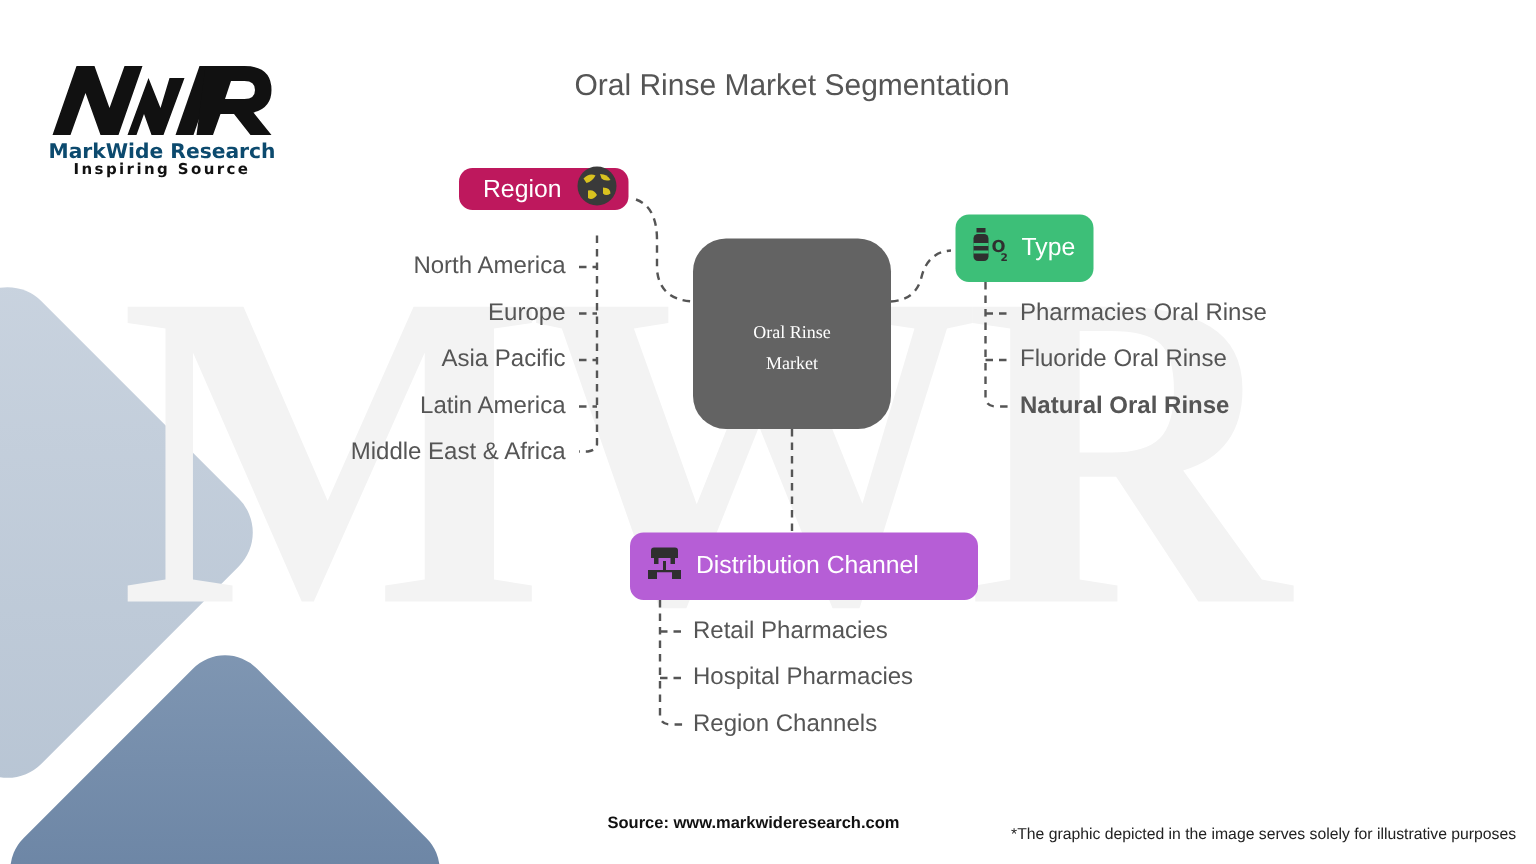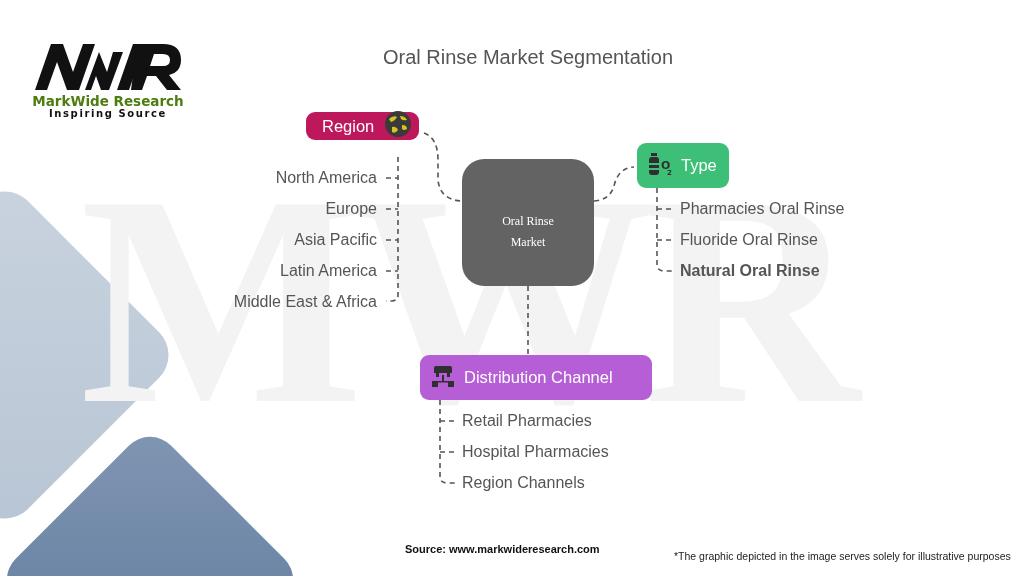--- a/index.html
+++ b/index.html
@@ -21,21 +21,21 @@
   }
   .watermark {
     position: absolute; left: 80px; top: 150px;
     font-family: Liberation Serif, serif; font-weight: bold;
     font-size: 300px; color: #f3f3f3; letter-spacing: -10px; line-height: 1;
   }
 
   
   .logo { position: absolute; left: 28px; top: 40px; width: 160px; text-align: center; }
   .logo-mark { display: block; margin: 0 auto; }
-  .logo-name { font-family: "DejaVu Sans", sans-serif; font-weight: bold; font-size: 13.5px; color: #4d7c0f; margin-top: 1px; }
+  .logo-name { font-family: "DejaVu Sans", sans-serif; font-weight: bold; font-size: 13.5px; color: #0c4a6e; margin-top: 1px; }
   .logo-tag { font-family: "DejaVu Sans", sans-serif; font-weight: bold; font-size: 10px; letter-spacing: 1.6px; color: #111; margin-top: -1px; }
 
   .title { position: absolute; left: 0; width: 1056px; top: 46px; text-align: center;
     font-size: 20px; color: #555555; }
 
   
   .center-node {
     position: absolute; left: 462px; top: 159px; width: 132px; height: 127px;
     background: #636363; border-radius: 22px; color: #fff;
     display: flex; align-items: center; justify-content: center; text-align: center;

